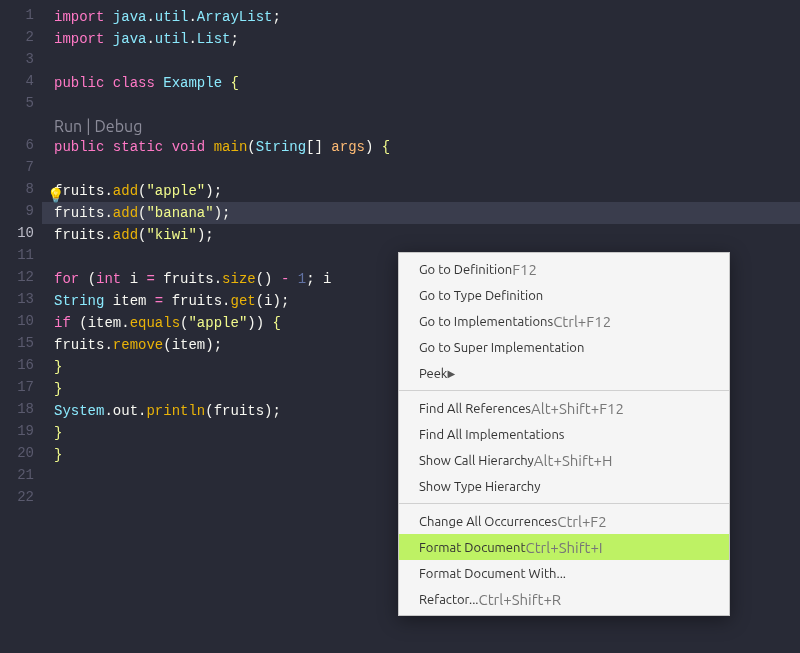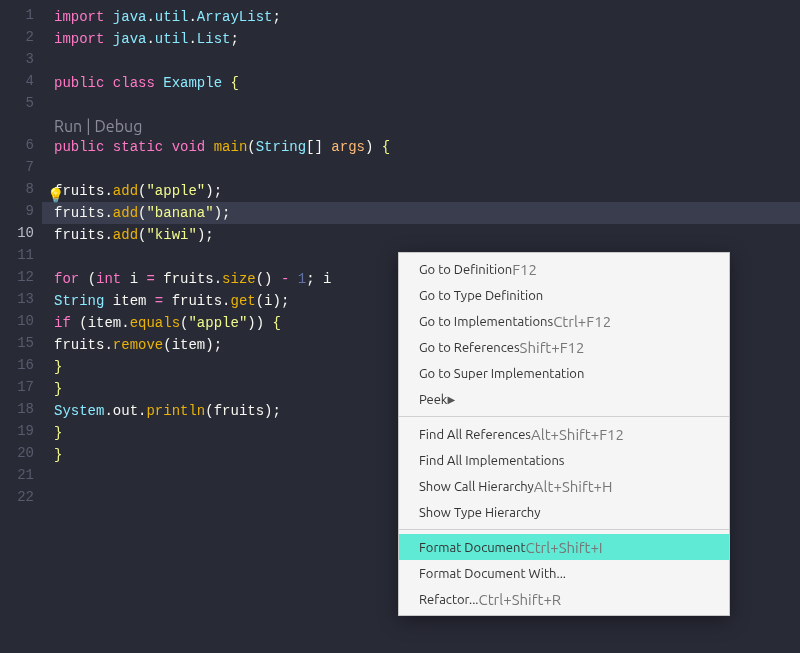--- a/index.html
+++ b/index.html
@@ -81,21 +81,21 @@
     padding: 3px 0;
   }
   .menu-item {
     display: flex;
     justify-content: flex-start;
     align-items: center;
     padding: 4px 20px;
     cursor: pointer;
     height: 26px;
   }
-  .menu-item.hover { background: #5eead4; }
+  .menu-item.hover { background: #bef264; }
   .menu-item .kb { color: #777; font-size: 15px;}
   .menu-sep {
     height: 1px;
     background: #d0d0d0;
     margin: 4px 0;
   }
   .submenu-arrow {
     font-size: 10px;
     color: #555;
   }
@@ -169,24 +169,20 @@
     </div>
     <div class="menu-item">
       <span>Go to Type Definition</span>
       <span class="kb"></span>
     </div>
     <div class="menu-item">
       <span>Go to Implementations</span>
       <span class="kb">Ctrl+F12</span>
     </div>
     <div class="menu-item">
-      <span>Go to References</span>
-      <span class="kb">Shift+F12</span>
-    </div>
-    <div class="menu-item">
       <span>Go to Super Implementation</span>
       <span class="kb"></span>
     </div>
     <div class="menu-item">
       <span>Peek</span>
       <span class="submenu-arrow">▶</span>
     </div>
     <div class="menu-sep"></div>
     <div class="menu-item">
       <span>Find All References</span>
@@ -198,20 +194,24 @@
     </div>
     <div class="menu-item">
       <span>Show Call Hierarchy</span>
       <span class="kb">Alt+Shift+H</span>
     </div>
     <div class="menu-item">
       <span>Show Type Hierarchy</span>
       <span class="kb"></span>
     </div>
     <div class="menu-sep"></div>
+    <div class="menu-item">
+      <span>Change All Occurrences</span>
+      <span class="kb">Ctrl+F2</span>
+    </div>
     <div class="menu-item hover">
       <span>Format Document</span>
       <span class="kb">Ctrl+Shift+I</span>
     </div>
     <div class="menu-item">
       <span>Format Document With...</span>
       <span class="kb"></span>
     </div>
     <div class="menu-item">
       <span>Refactor...</span>

